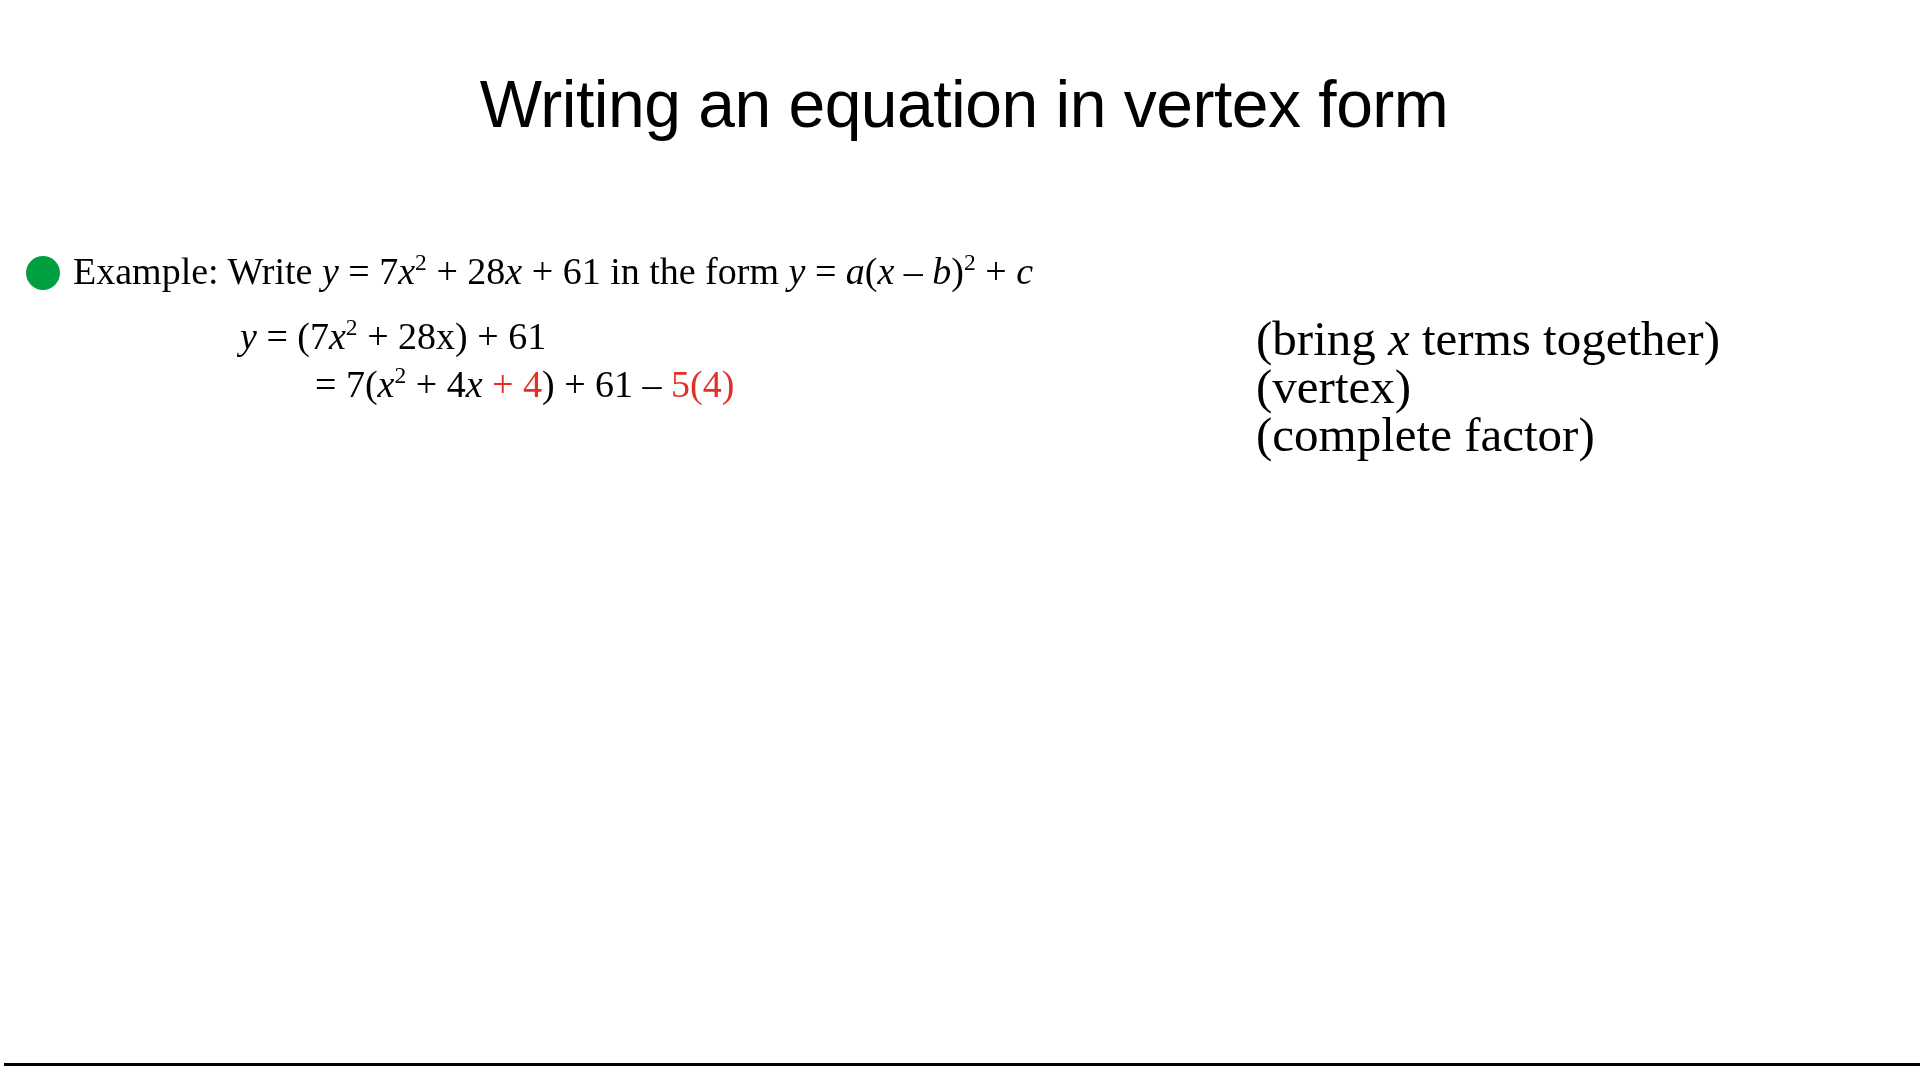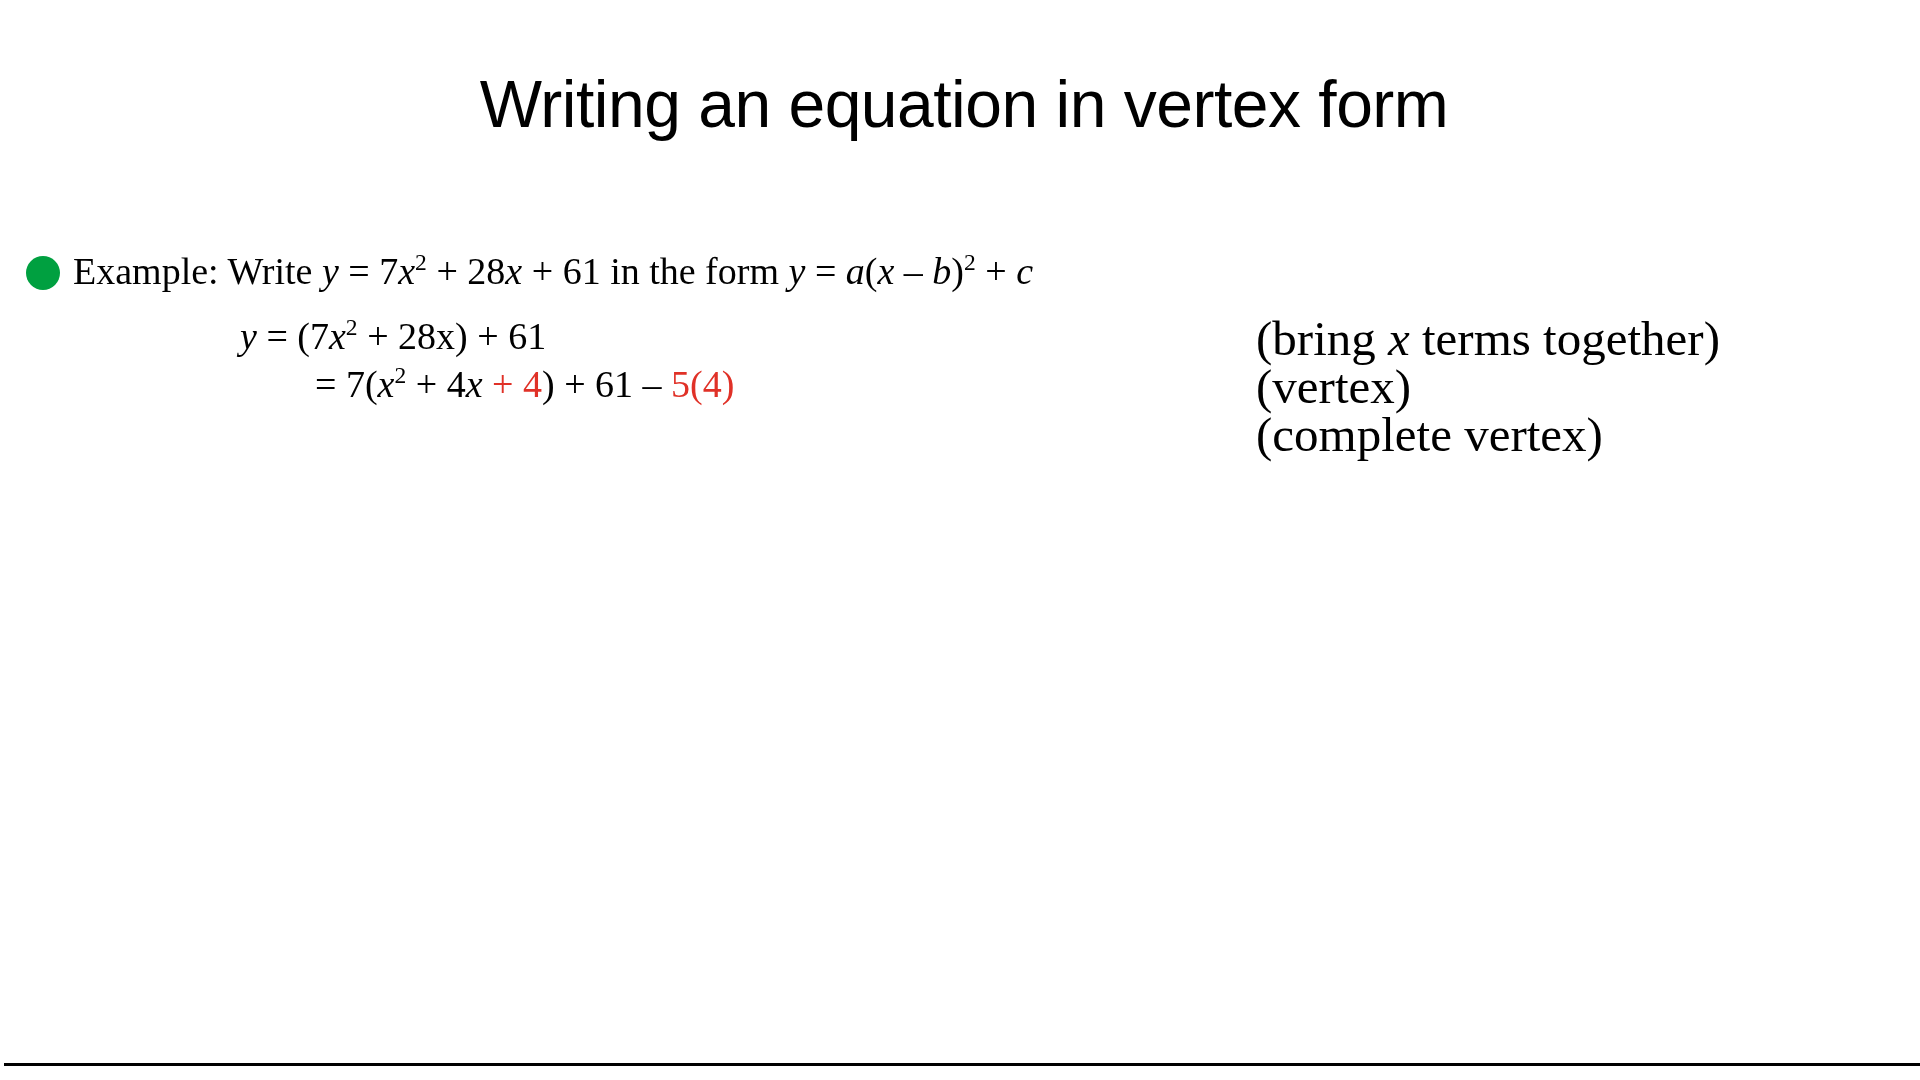--- a/index.html
+++ b/index.html
@@ -121,19 +121,19 @@
     </div>
 
 
     <div class="work-line">
       <span class="expr indent">= 7(<i>x</i><sup>2</sup> + 4<i>x</i> <span class="red">+ 4</span>) + 61 – <span class="red">5(4)</span></span>
     </div>
 
 
     <div class="annot l0">(bring <i>x</i> terms together)</div>
     <div class="annot l1">(vertex)</div>
-    <div class="annot l2">(complete vertex)</div>
+    <div class="annot l2">(complete factor)</div>
 
   </div>
 
   <div class="bottom-rule"></div>
 
 </div>
 
 </body></html>

